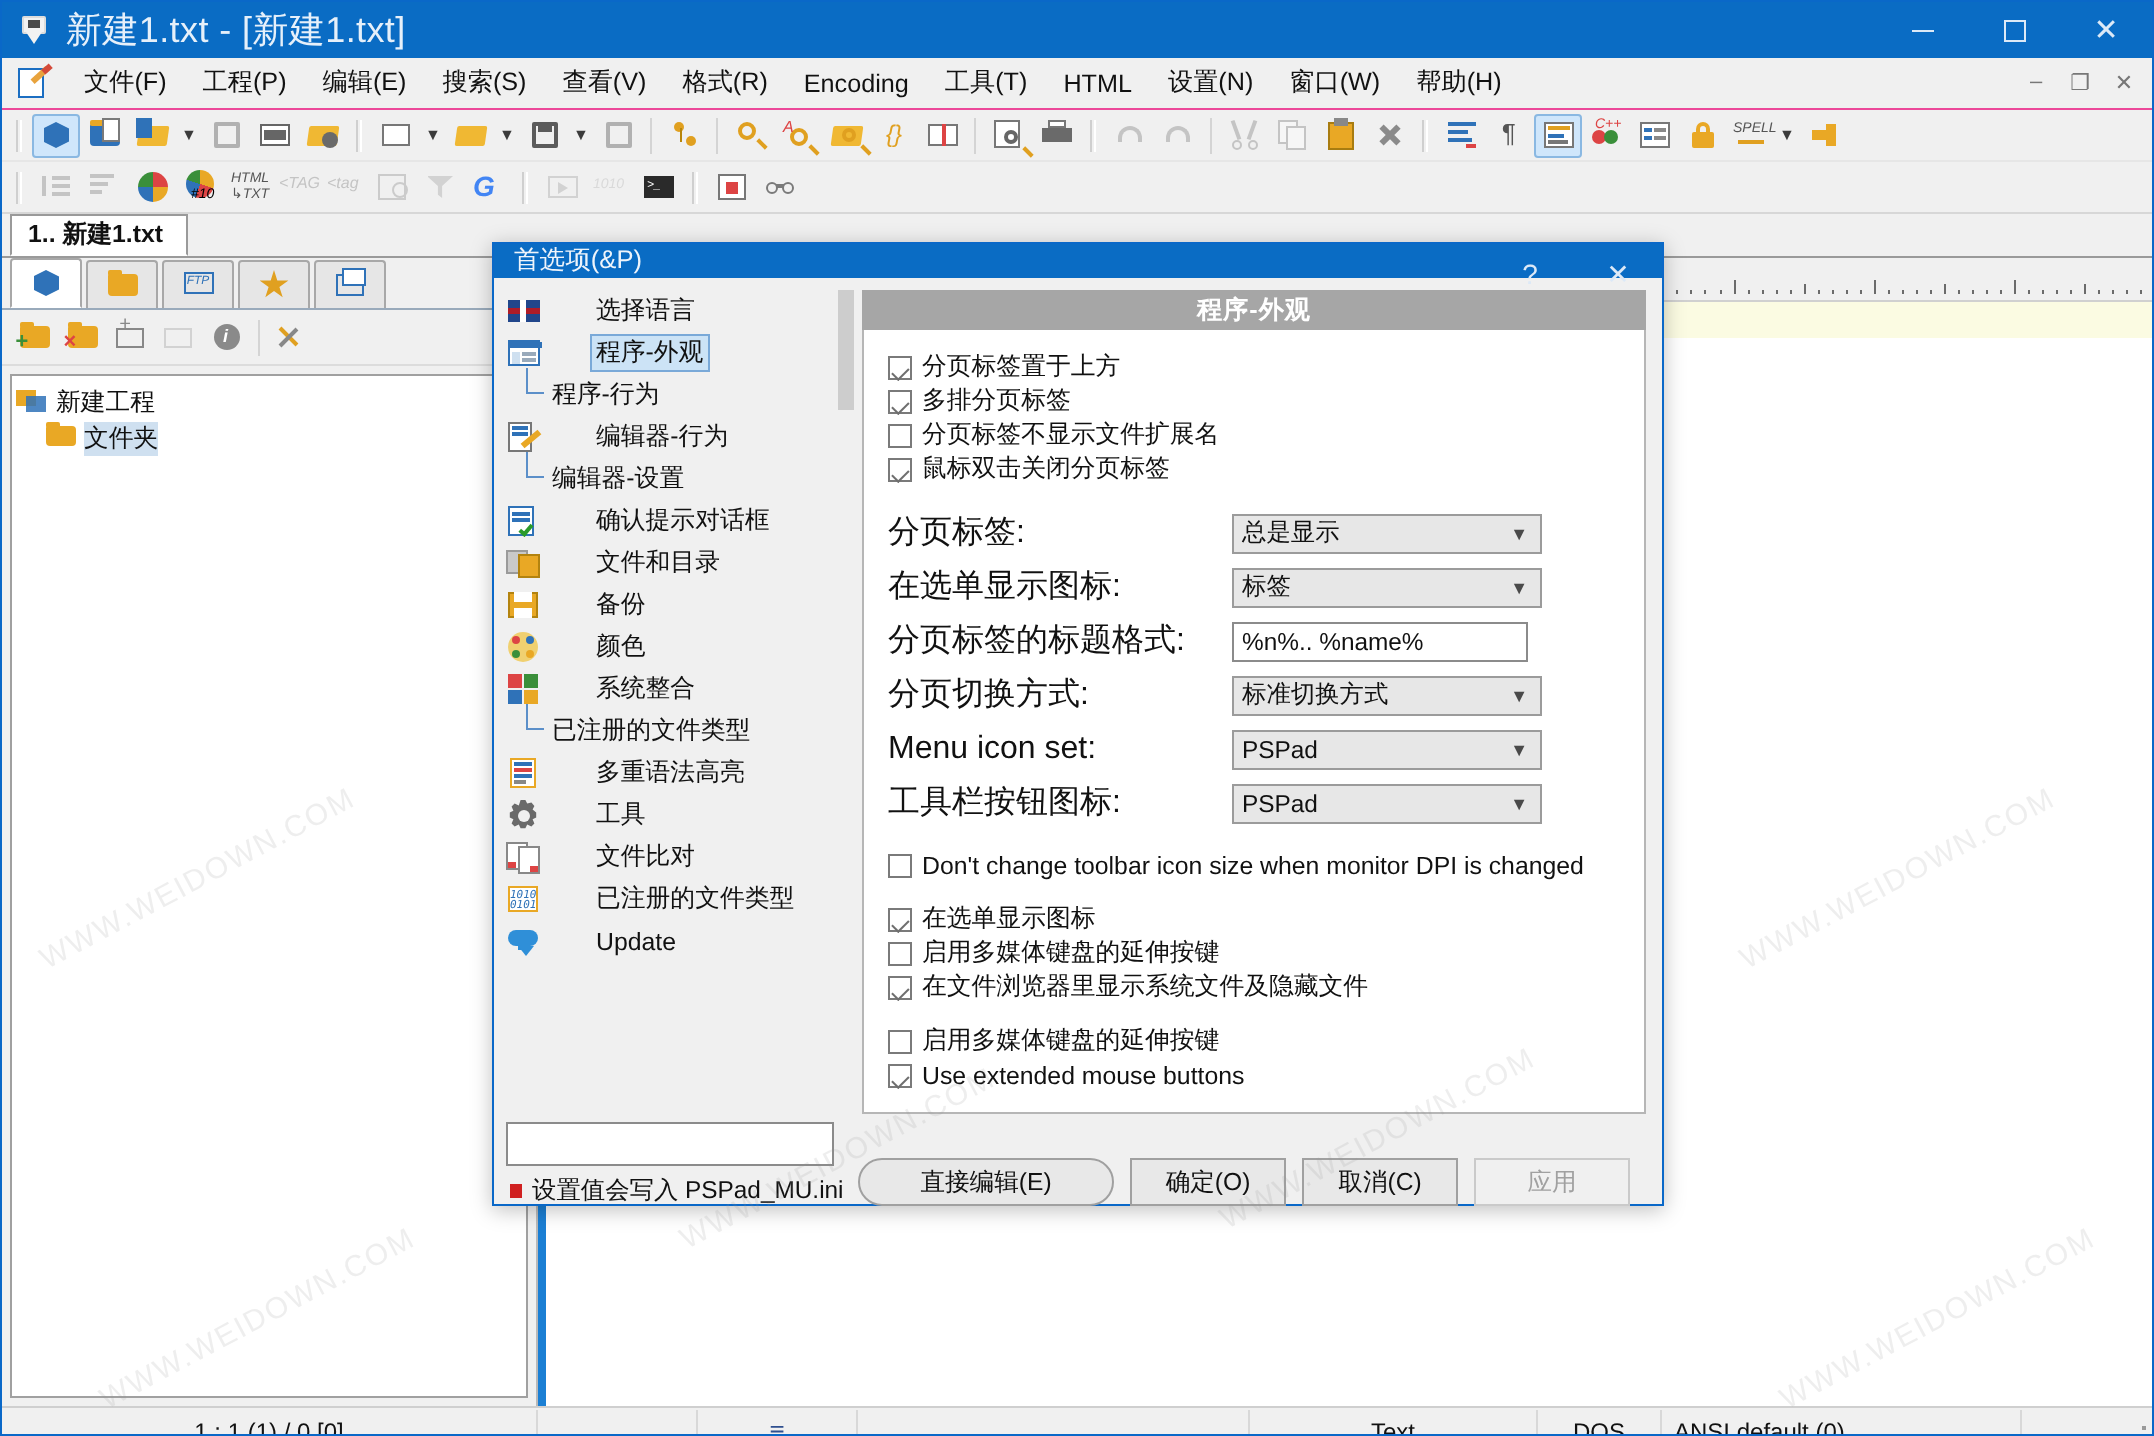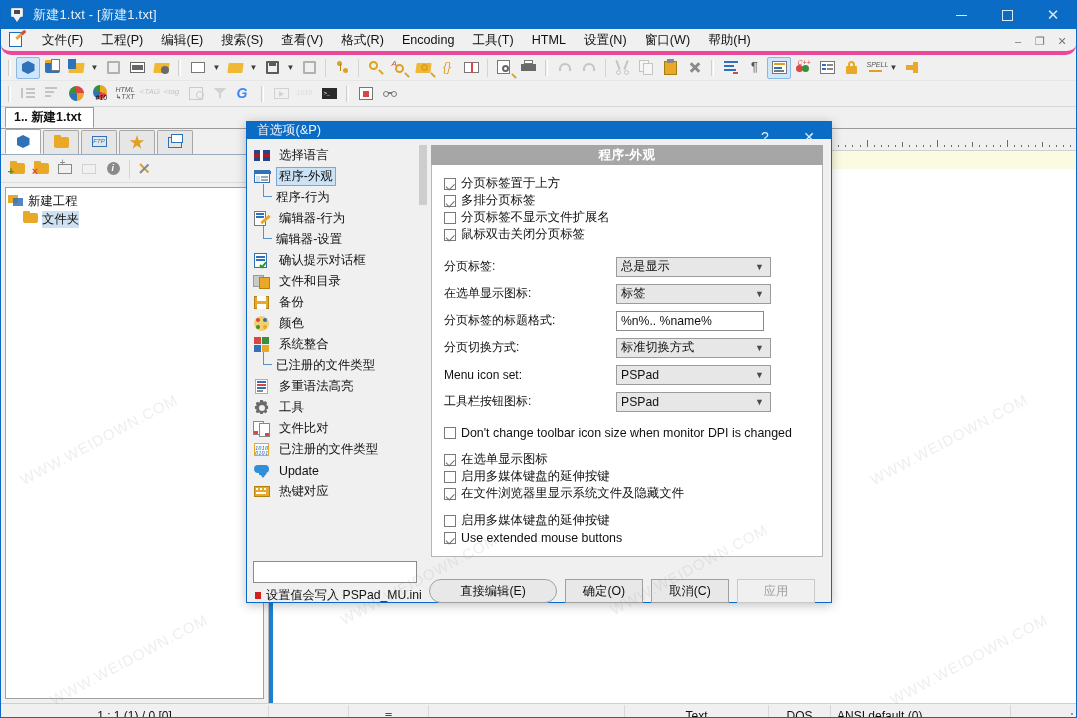--- a/index.html
+++ b/index.html
@@ -35,35 +35,35 @@
   }
   .app-ico .nib {
     position: absolute; left: 4px; top: 9px; width: 8px; height: 6px;
     background: #f2f2f2; clip-path: polygon(0 0, 100% 0, 50% 100%);
   }
   .app-ico .pen {
     position: absolute; left: 5px; top: 3px; width: 6px; height: 4px;
     background: #4a4a4a;
   }
   .titlebar .title-text {
-    color: #e6f0fa; font-size: 13px; letter-spacing: .2px;
+    color: #e6f0fa; font-size: 18px; letter-spacing: .2px;
   }
   .winbtns { position: absolute; right: 0; top: 0; height: 28px; display: flex; }
   .winbtn {
     width: 46px; height: 28px; display: flex; align-items: center; justify-content: center;
     color: #dce9f7;
   }
   .winbtn .min { width: 11px; height: 1px; background: #dce9f7; }
   .winbtn .max { width: 11px; height: 11px; border: 1px solid #dce9f7; }
   .winbtn .cls { font-size: 15px; line-height: 1; font-family: "DejaVu Sans", sans-serif; }
 
   
   .menubar {
     height: 26px; background: #f0f0f0; display: flex; align-items: center;
-    border-bottom: 4px solid #ec4899; position: relative; border-radius: 10px;
+    border-bottom: 1px solid #ec4899; position: relative;
   }
   .menu-ico {
     width: 17px; height: 16px; margin: 0 7px 0 8px; position: relative; flex: none;
   }
   .menu-ico .pg { position: absolute; left: 0; top: 0; width: 13px; height: 15px; background: #fff; border: 1px solid #1b6ec2; }
   .menu-ico .pc { position: absolute; left: 6px; top: 2px; width: 10px; height: 3px; background: #e8a33d; transform: rotate(-42deg); }
   .menu-ico .pc2 { position: absolute; left: 12px; top: -1px; width: 5px; height: 3px; background: #d44a3a; transform: rotate(-42deg); }
   .mi {
     padding: 4px 9px; font-size: 12.6px; color: #111; white-space: nowrap; cursor: default;
   }
@@ -175,21 +175,21 @@
   }
   .dlg-title .dbtns { position: absolute; right: 0; top: 0; height: 30px; display: flex; }
   .dlg-title .dbtn { width: 44px; height: 30px; display:flex; align-items:center; justify-content:center; color:#dce9f7; font-size: 14px;}
   .dlg-body { flex: 1; display: flex; padding: 0; }
   .dlg-left { width: 180px; padding: 6px 0 0 4px; display: flex; flex-direction: column; }
   .dlg-tree { flex: 1; overflow: hidden; position: relative; }
   .scrollstrip { position:absolute; right:0; top:0; width:8px; bottom:0; background:#f0f0f0; }
   .scrollstrip i { position:absolute; left:0; top:0; width:8px; height:60px; background:#cdcdcd; }
   .opt {
     display: flex; align-items: center; height: 21px; font-size: 12.4px; color: #111;
-    padding-left: 2px; white-space: nowrap;
+    padding-left: 2px; white-space: nowrap; gap: 19px;
   }
   .opt .oico { width: 18px; height: 17px; margin-right: 5px; position: relative; flex:none;}
   .opt .olabel { padding: 0 3px; }
   .opt.active .olabel { background: #cce3f6; border: 1px solid #7aa9d8; padding: 0 2px; }
   .opt.sub { padding-left: 22px; position: relative; }
   .opt.sub::before {
     content: ""; position: absolute; left: 12px; top: -3px; width: 8px; height: 12px;
     border-left: 1px solid #5b8fc9; border-bottom: 1px solid #5b8fc9;
   }
   .dlg-search {
@@ -207,21 +207,21 @@
   .cbrow { display: flex; align-items: center; height: 17px; font-size: 12.4px; color: #111; }
   .cb {
     width: 12px; height: 12px; border: 1px solid #7a7a7a; background: #fff;
     margin-right: 5px; position: relative; flex:none;
   }
   .cb.on::after {
     content: ""; position: absolute; left: 2px; top: 5px; width: 4px; height: 7px;
     border: solid #6f6f6f; border-width: 0 1.6px 1.6px 0; transform: rotate(45deg) translate(-1px,-2px);
   }
   .fieldrow { display: flex; align-items: center; height: 27px; }
-  .fieldlabel { width: 172px; font-size: 12px; color: #111; }
+  .fieldlabel { width: 172px; font-size: 16px; color: #111; }
   .select {
     width: 155px; height: 20px; background: #e7e7e7; border: 1px solid #9b9b9b;
     display: flex; align-items: center; padding: 0 4px; font-size: 12.2px; color: #111;
     position: relative;
   }
   .select .chev { position: absolute; right: 6px; color: #4a4a4a; font-size: 9px; }
   .textfield {
     width: 148px; height: 20px; background: #fff; border: 1px solid #8b8b8b;
     display: flex; align-items: center; padding: 0 4px; font-size: 12.2px; color: #111;
   }
@@ -961,30 +961,20 @@
               <span class="olabel">已注册的文件类型</span>
             </div>
             <div class="opt">
               <span class="oico">
                 <i class="sq" style="left:1px;top:3px;width:15px;height:8px;border-radius:5px;background:#2f8fd8"></i>
                 <i class="sq" style="left:6px;top:8px;width:5px;height:5px;background:#2f8fd8"></i>
                 <i class="sq" style="left:6px;top:11px;width:0;height:0;border-left:4px solid transparent;border-right:4px solid transparent;border-top:5px solid #2f8fd8"></i>
               </span>
               <span class="olabel">Update</span>
             </div>
-            <div class="opt">
-              <span class="oico">
-                <i class="sq" style="left:1px;top:3px;width:16px;height:11px;background:#e9a825;border:1px solid #b3830f"></i>
-                <i class="sq" style="left:3px;top:5px;width:2px;height:2px;background:#fff"></i>
-                <i class="sq" style="left:7px;top:5px;width:2px;height:2px;background:#fff"></i>
-                <i class="sq" style="left:11px;top:5px;width:2px;height:2px;background:#fff"></i>
-                <i class="sq" style="left:3px;top:9px;width:10px;height:2px;background:#fff"></i>
-              </span>
-              <span class="olabel">热键对应</span>
-            </div>
           </div>
       </div>
 
       <div class="dlg-right">
         <div class="panel-head">程序-外观</div>
         <div class="panel-body">
 
           <div>
             <div class="cbrow">
               <span class="cb on"></span>

